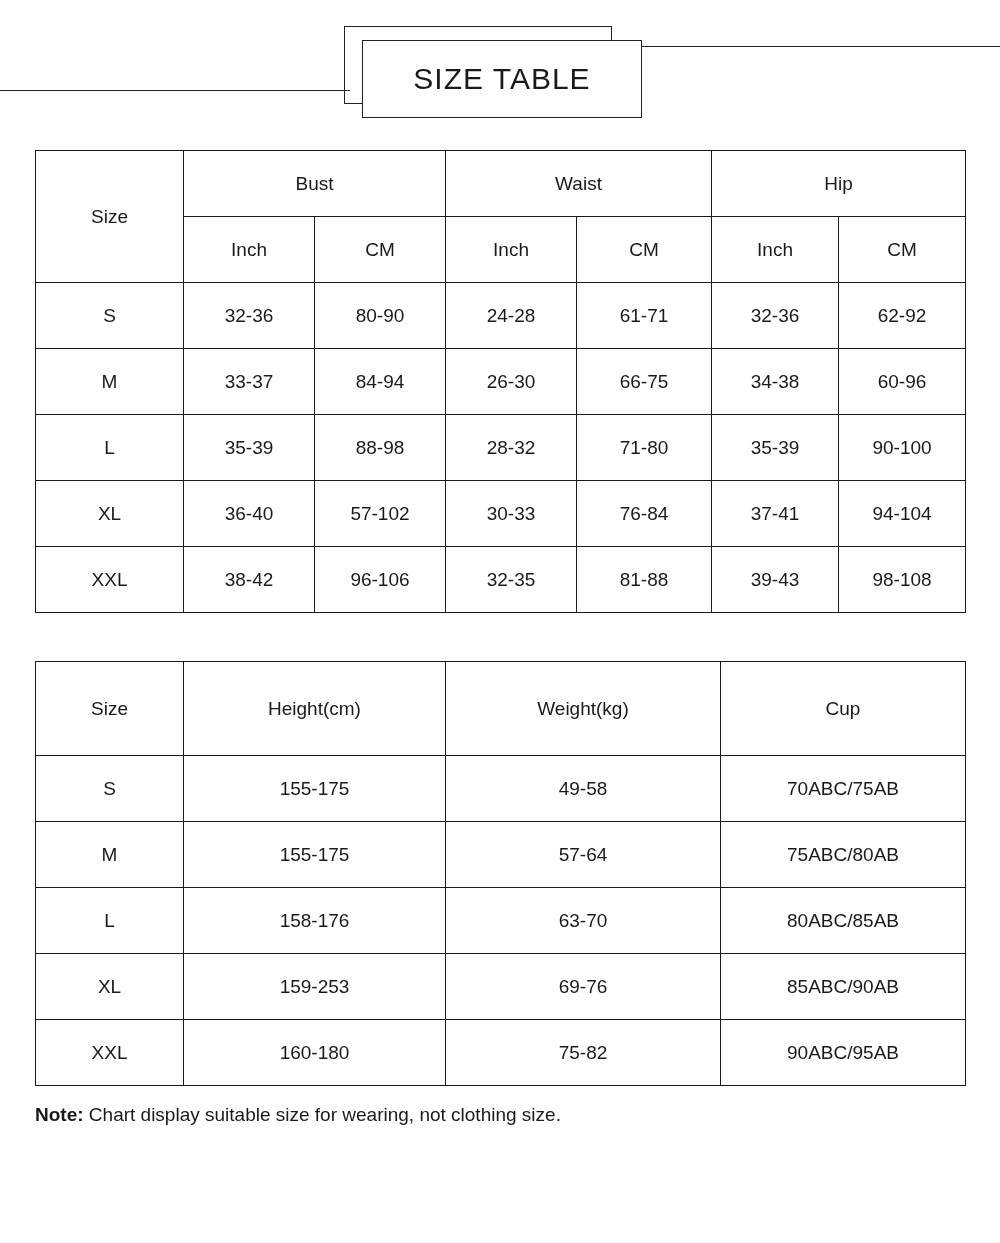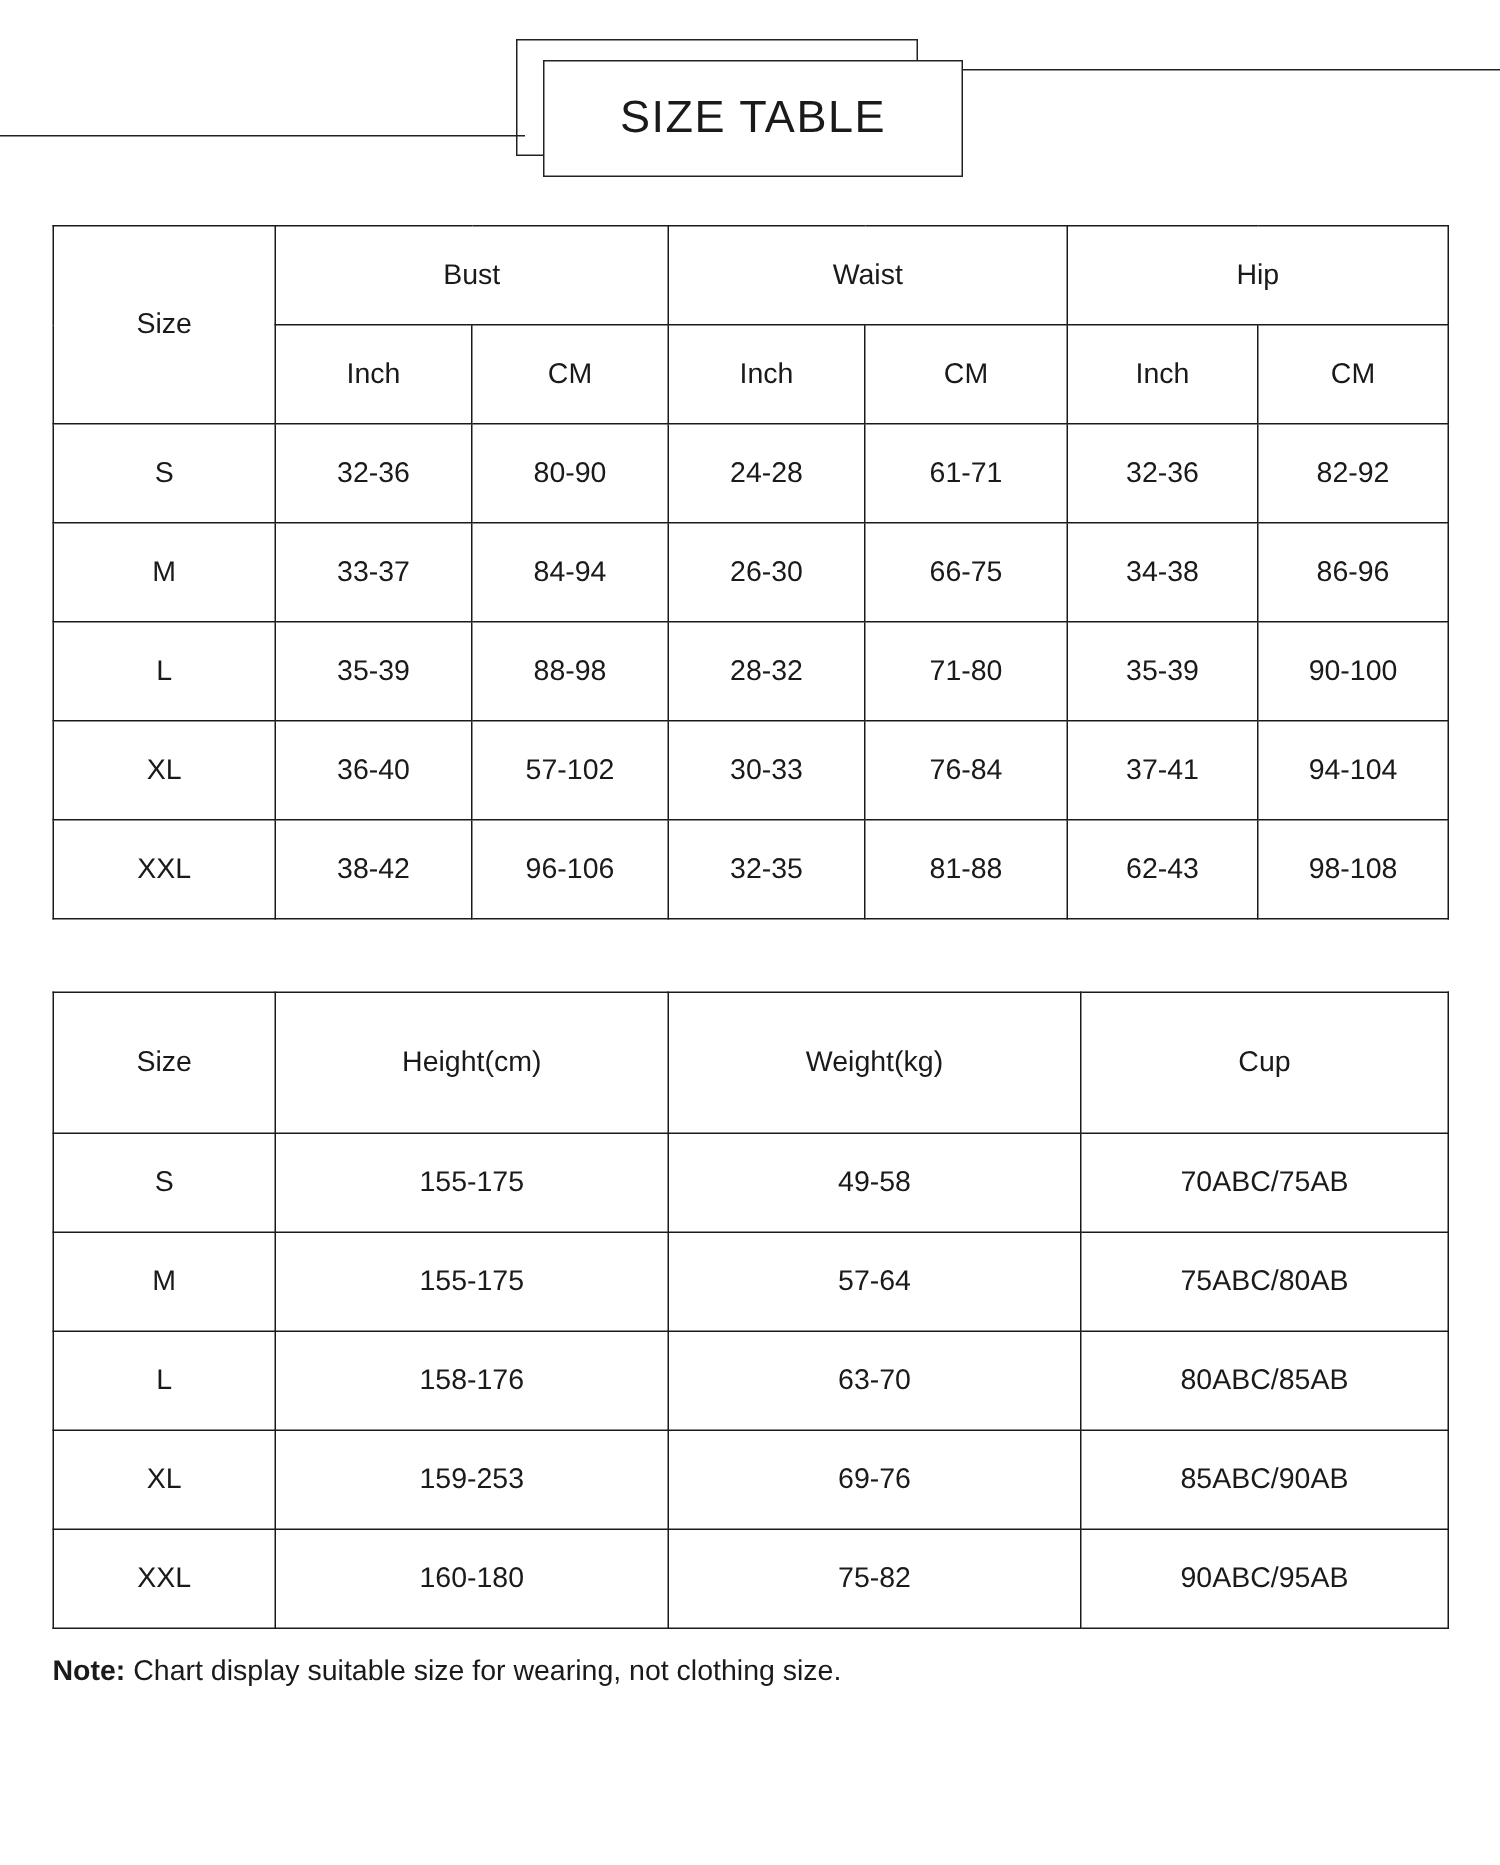--- a/index.html
+++ b/index.html
@@ -145,30 +145,30 @@
       </tr>
     </thead>
     <tbody>
       <tr>
         <td>S</td>
         <td>32-36</td>
         <td>80-90</td>
         <td>24-28</td>
         <td>61-71</td>
         <td>32-36</td>
-        <td>82-92</td>
+        <td>62-92</td>
       </tr>
       <tr>
         <td>M</td>
         <td>33-37</td>
         <td>84-94</td>
         <td>26-30</td>
         <td>66-75</td>
         <td>34-38</td>
-        <td>86-96</td>
+        <td>60-96</td>
       </tr>
       <tr>
         <td>L</td>
         <td>35-39</td>
         <td>88-98</td>
         <td>28-32</td>
         <td>71-80</td>
         <td>35-39</td>
         <td>90-100</td>
       </tr>
@@ -180,21 +180,21 @@
         <td>76-84</td>
         <td>37-41</td>
         <td>94-104</td>
       </tr>
       <tr>
         <td>XXL</td>
         <td>38-42</td>
         <td>96-106</td>
         <td>32-35</td>
         <td>81-88</td>
-        <td>62-43</td>
+        <td>39-43</td>
         <td>98-108</td>
       </tr>
     </tbody>
   </table>
 </div>
 
 <div class="table-wrap">
   <table class="size-table" id="table-two">
     <colgroup>
       <col style="width:148px">

